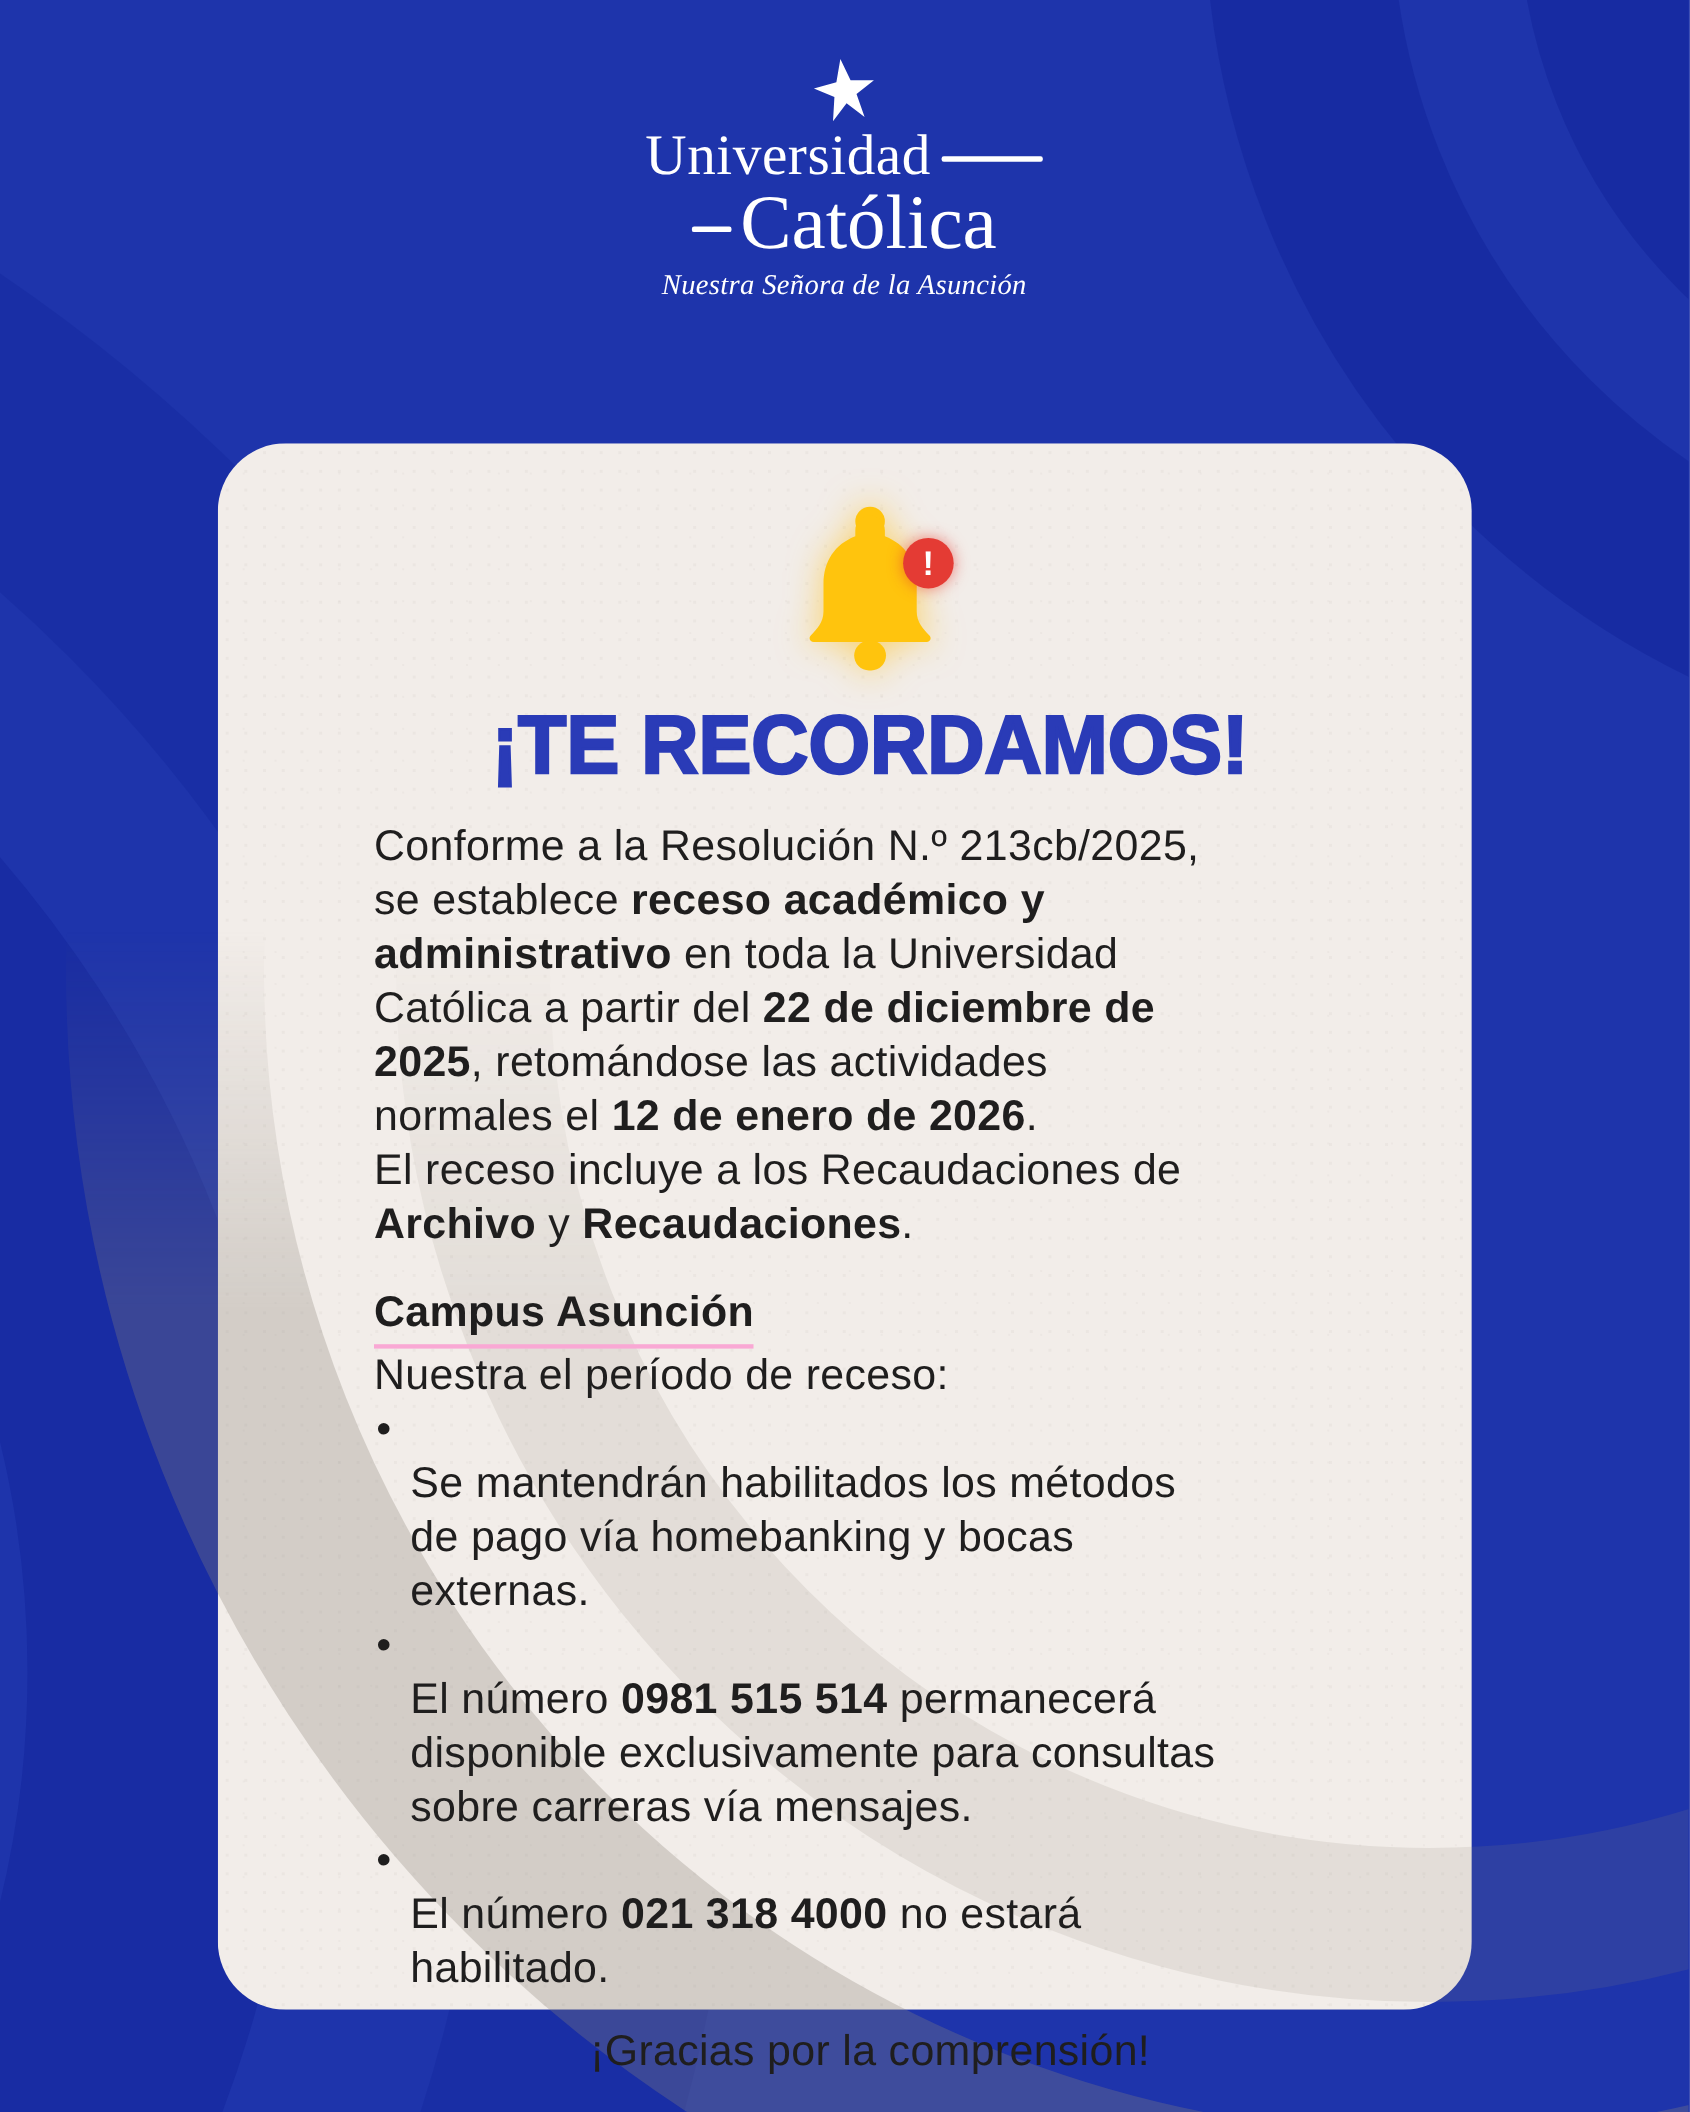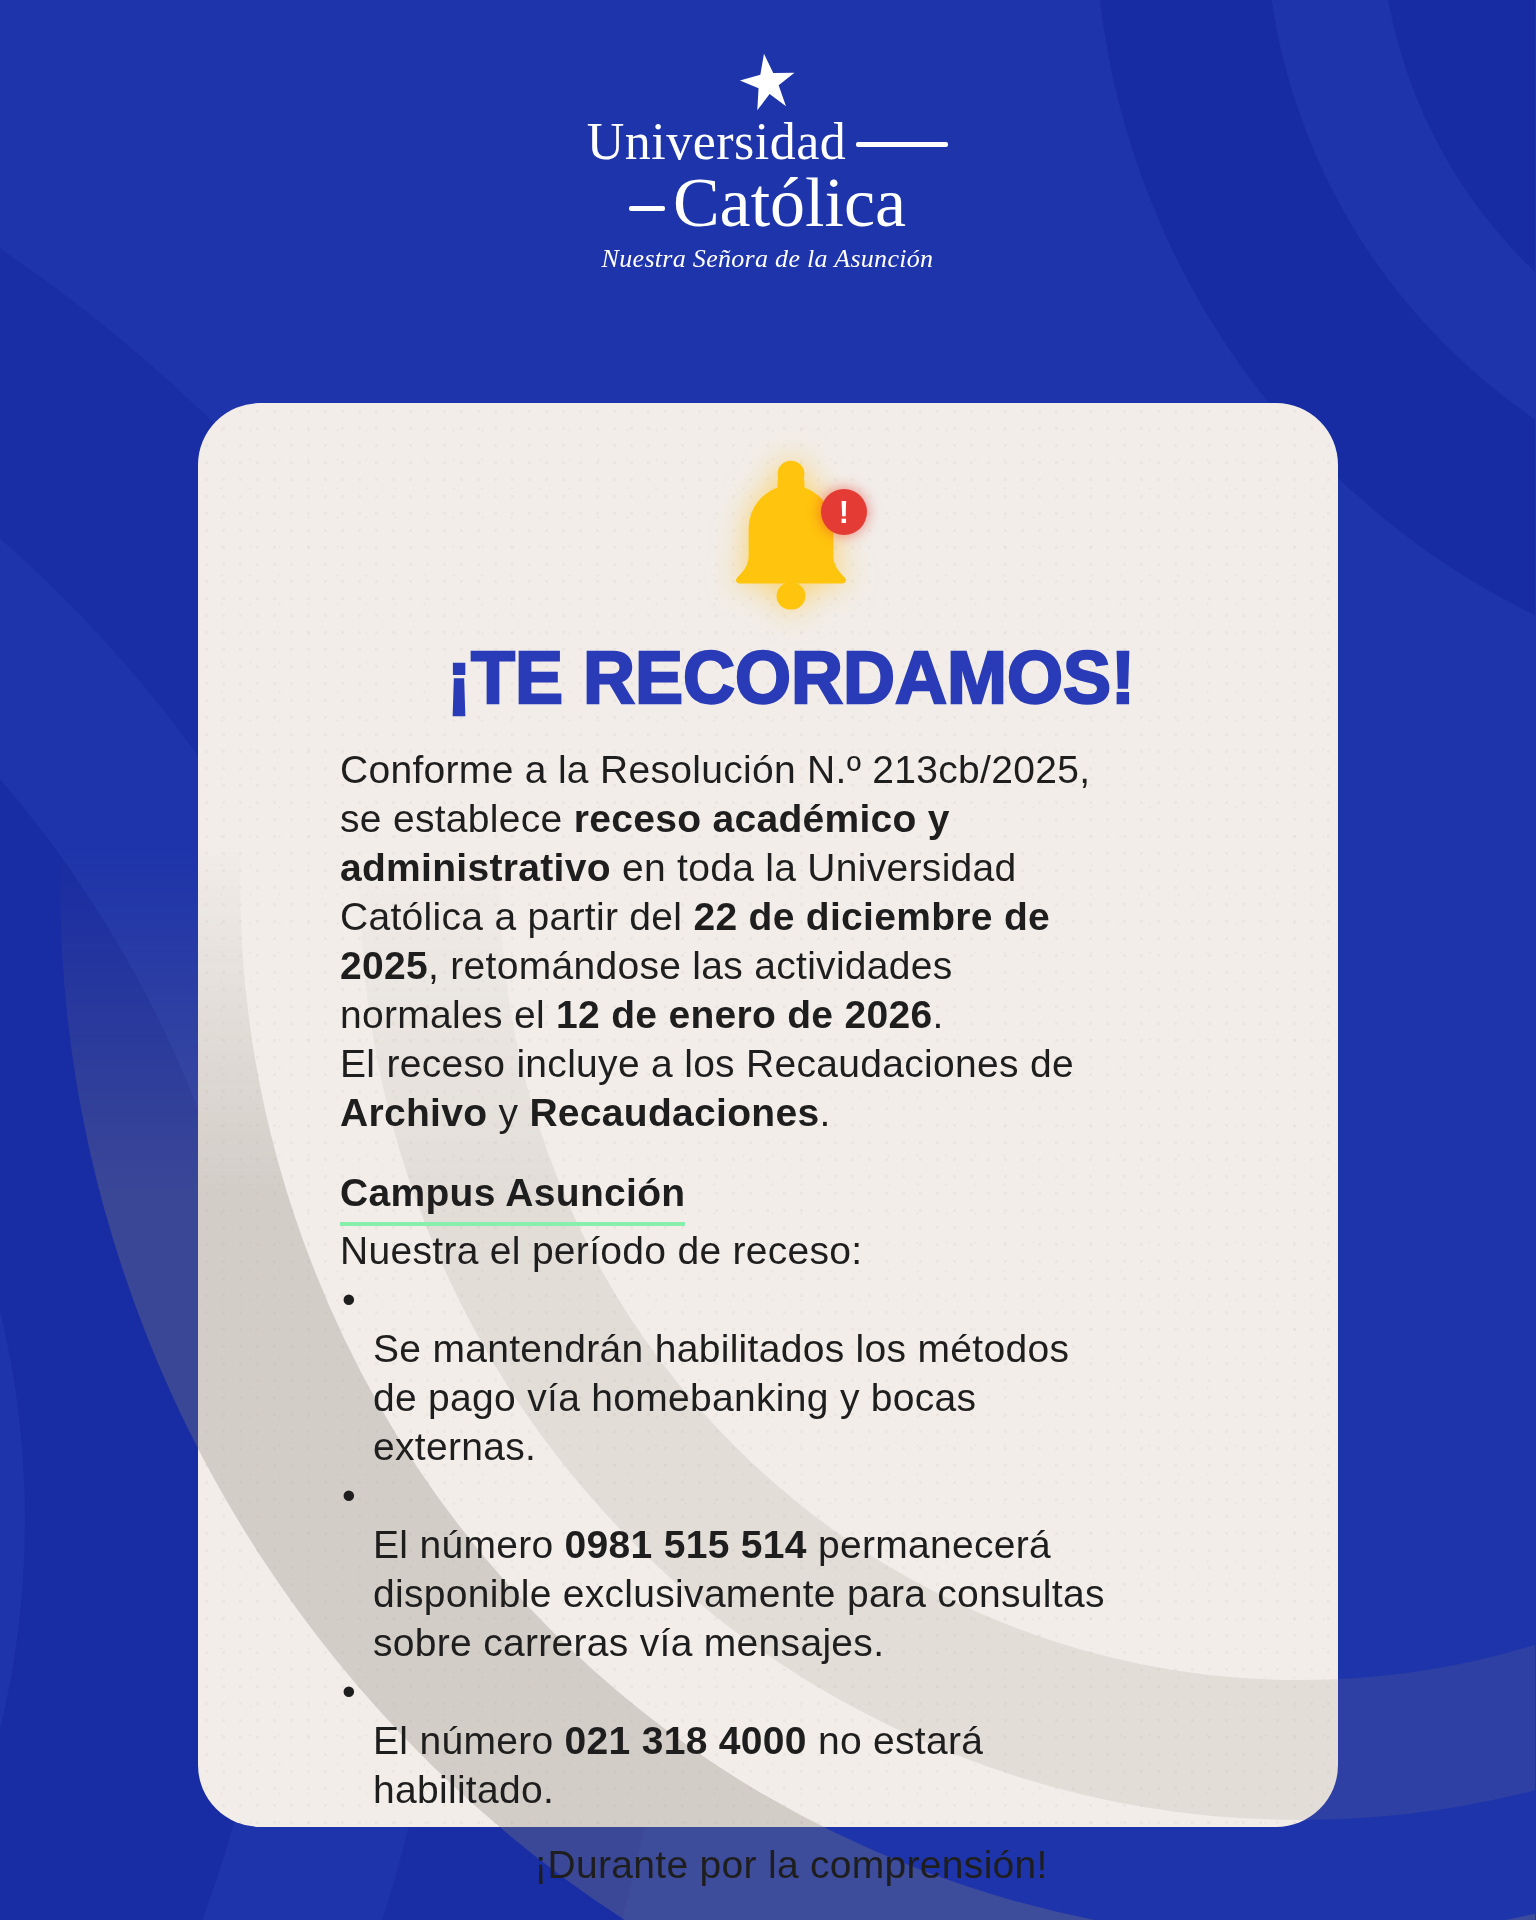--- a/index.html
+++ b/index.html
@@ -67,21 +67,21 @@
   }
 
   .rich{white-space:pre-line;}
   p.body-p{margin:0;}
   p.intro1{margin-top:28px;}
   .b, b{font-weight:700;}
 
   h2.campus{
     margin:30px 0 0 0;font-size:39px;line-height:52px;font-weight:700;
   }
-  h2.campus .u{border-bottom:4px solid #86efac;padding-bottom:3px;display:inline-block;}
+  h2.campus .u{border-bottom:4px solid #f9a8d4;padding-bottom:3px;display:inline-block;}
   p.sub{margin:0;}
   ul.bullets{list-style:none;margin:0;padding:0;}
   ul.bullets li{position:relative;padding-left:33px;white-space:pre-line;}
   ul.bullets li .dot{position:absolute;left:2px;top:0;}
   p.closing{margin:26px 0 0 0;text-align:center;}
 </style>
 </head>
 <body>
 
 <div class="poster">
@@ -163,15 +163,15 @@
         <span class="dot">•</span><span class="rich"><span>El número </span><span class="b">0981 515 514</span><span> permanecerá
 disponible exclusivamente para consultas
 sobre carreras vía mensajes.</span></span>
       </li>
       <li>
         <span class="dot">•</span><span class="rich"><span>El número </span><span class="b">021 318 4000</span><span> no estará
 habilitado.</span></span>
       </li>
     </ul>
 
-    <p class="closing">¡Durante por la comprensión!</p>
+    <p class="closing">¡Gracias por la comprensión!</p>
   </main>
 </div>
 
 </body></html>

